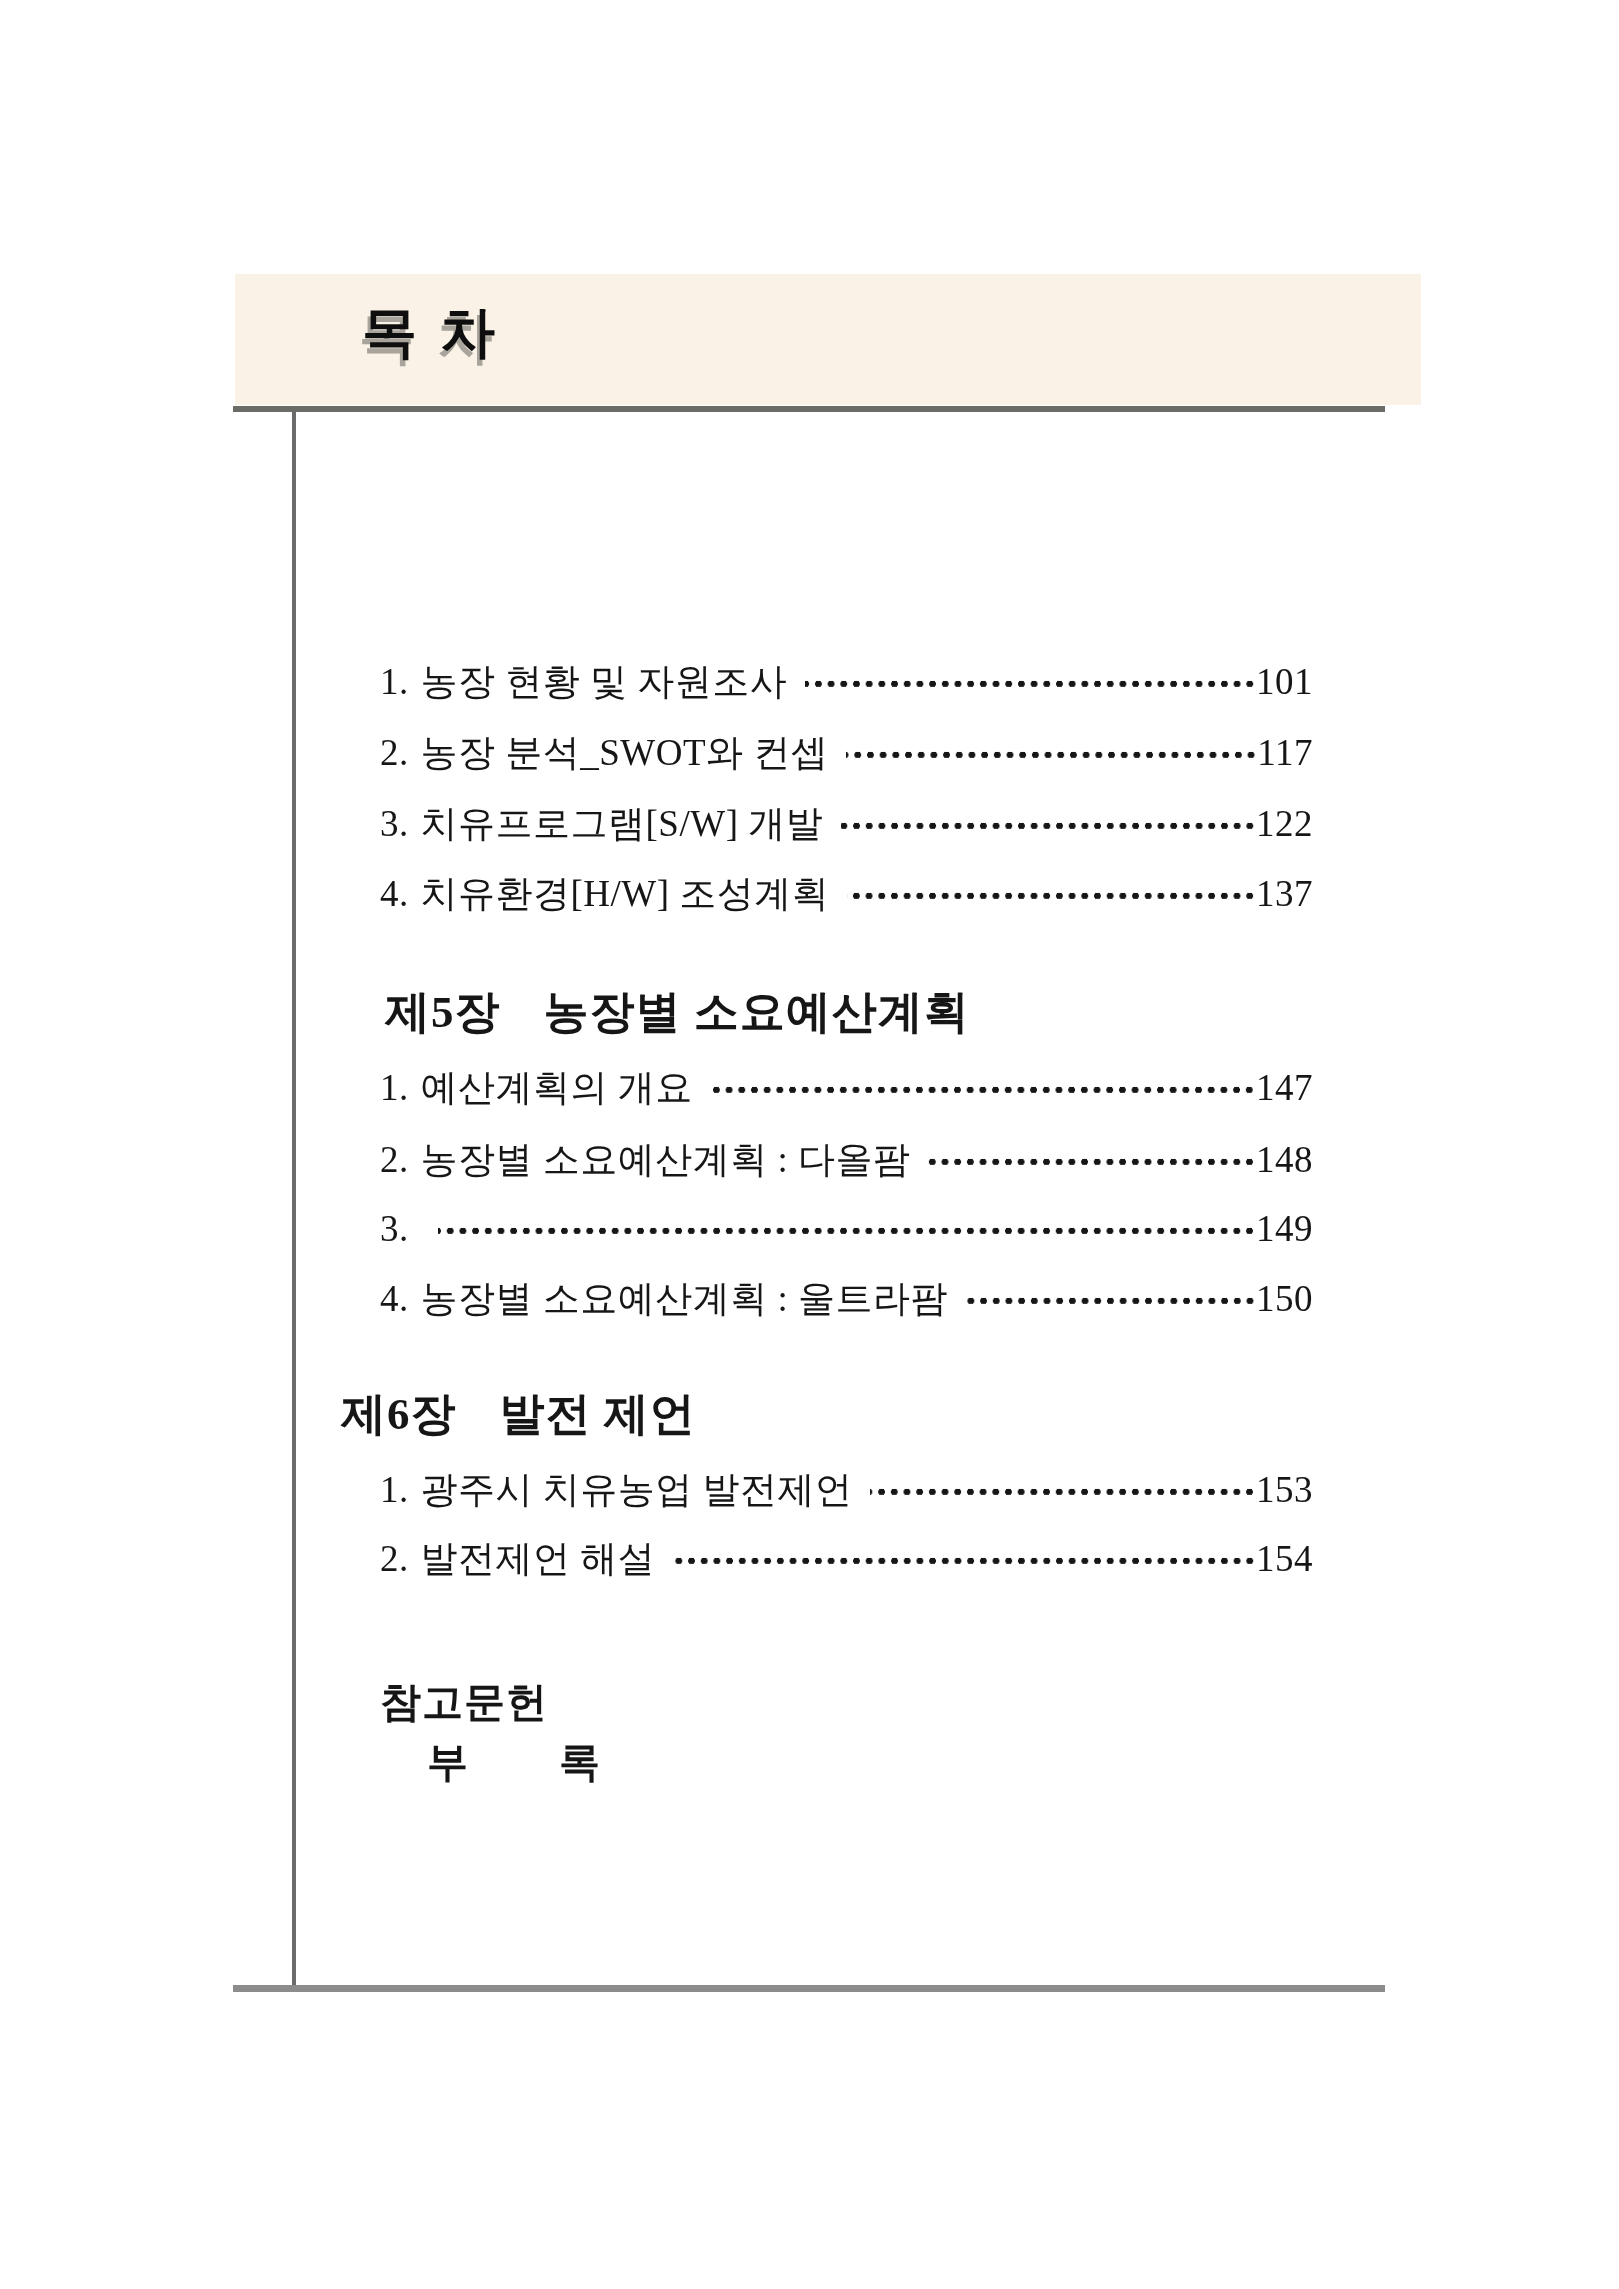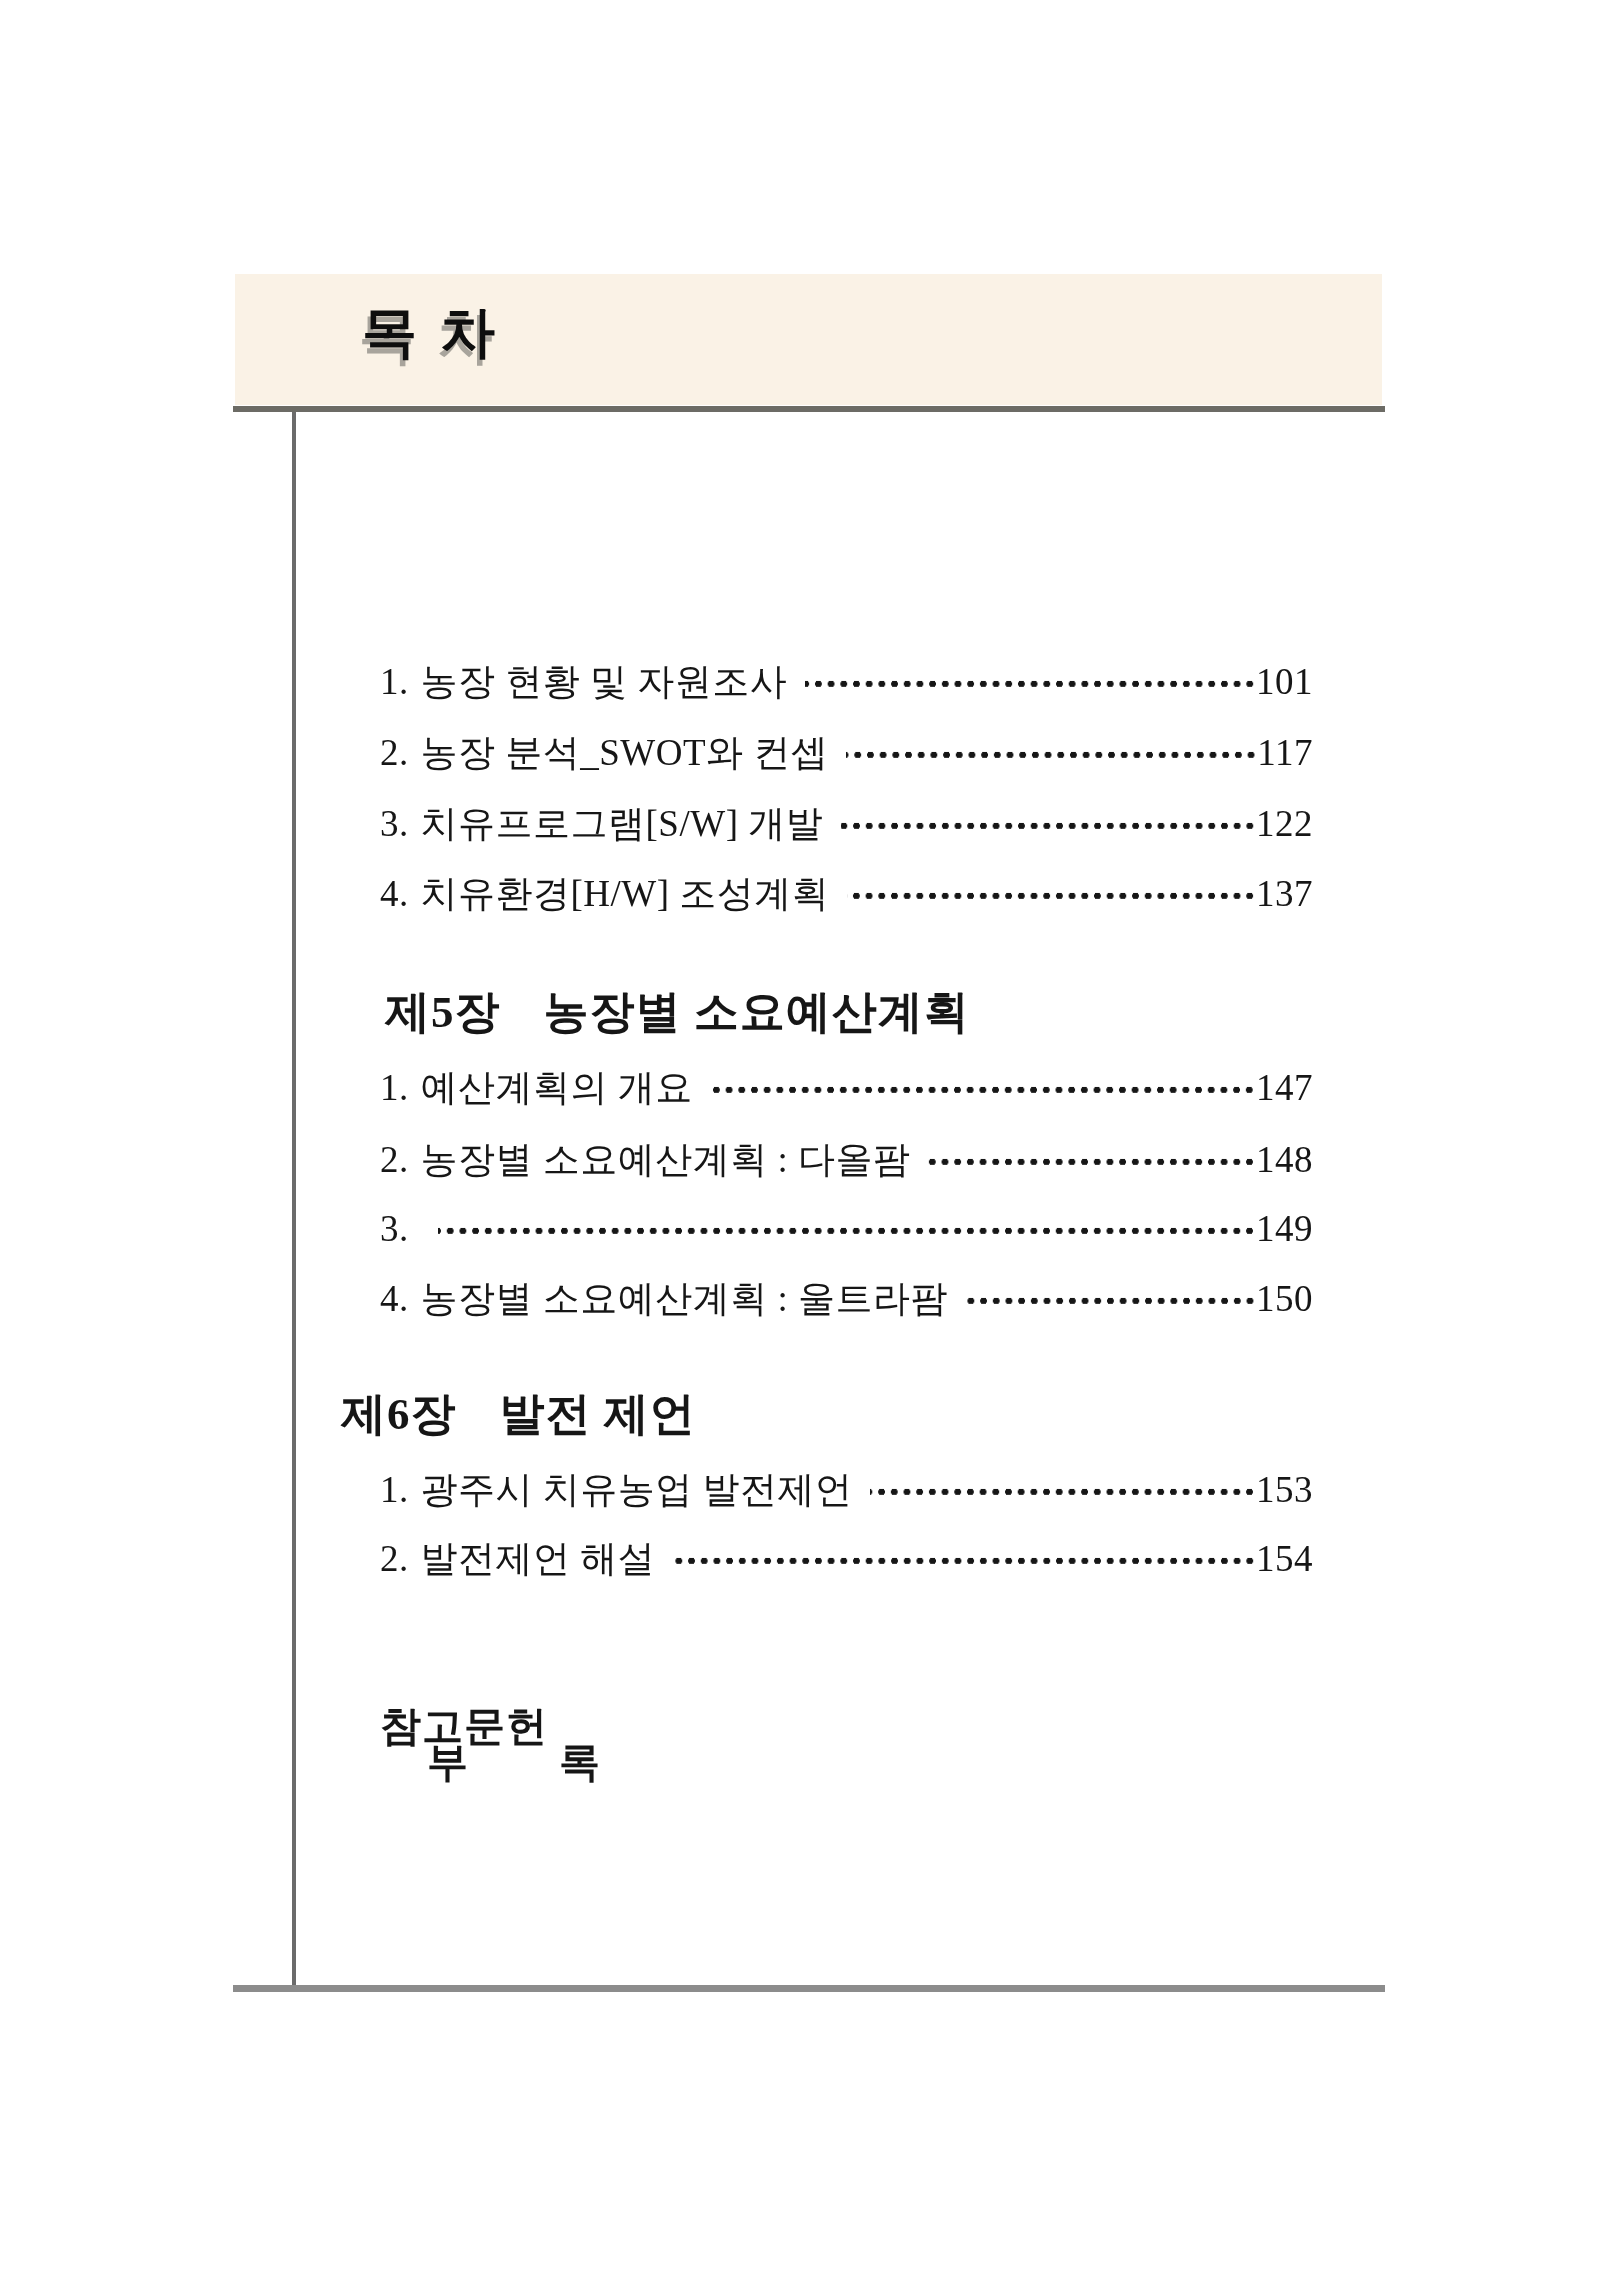--- a/index.html
+++ b/index.html
@@ -8,20 +8,21 @@
     width:1619px;height:2290px;
     background:#ffffff;
     font-family:"Liberation Serif","DejaVu Serif",serif;
     color:#161616;
     overflow:hidden;
   }
   
   .band{
     position:absolute;left:235px;top:274px;width:1147px;height:131px;
     background:#FAF2E6;
+    padding-left:39px;
   }
   .band-title{
     position:absolute;left:127px;top:29px;
     font-family:"Liberation Sans","DejaVu Sans",sans-serif;
     font-weight:900;font-size:55px;line-height:59px;
     letter-spacing:3.9px;color:#0e0e0e;
     text-shadow:-2.9px 5.9px 0 #a8a49c;
     white-space:pre;
   }
   
@@ -59,21 +60,21 @@
   .s4-1{top:659px;} .s4-2{top:730px;} .s4-3{top:801px;} .s4-4{top:871px;}
   .s5-1{top:1065px;} .s5-2{top:1137px;} .s5-3{top:1206px;} .s5-4{top:1276px;}
   .s6-1{top:1467px;} .s6-2{top:1536px;}
 
   
   .backmatter{
     position:absolute;left:380px;height:49px;
     font-size:41px;line-height:49px;font-weight:600;
     letter-spacing:1px;white-space:pre;
   }
-  .bm-1{top:1678px;margin-top:24px;}
+  .bm-1{top:1678px;}
   .bm-2{top:1738px;margin-left:47px;}
 </style>
 </head>
 <body>
 
 <div class="page">
 
   <div class="band">
     <div class="band-title">목 차</div>
   </div>

